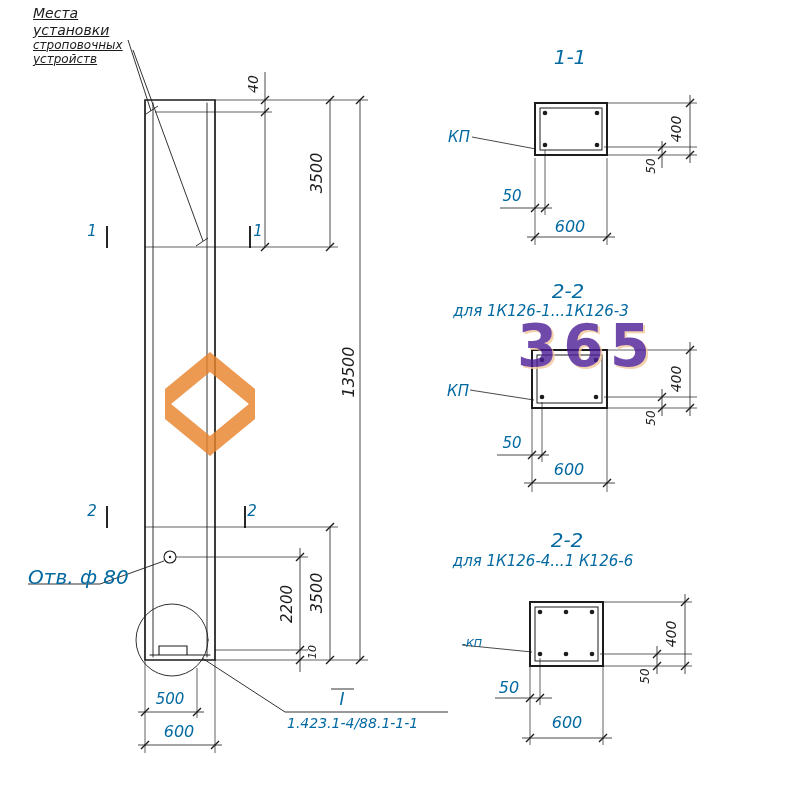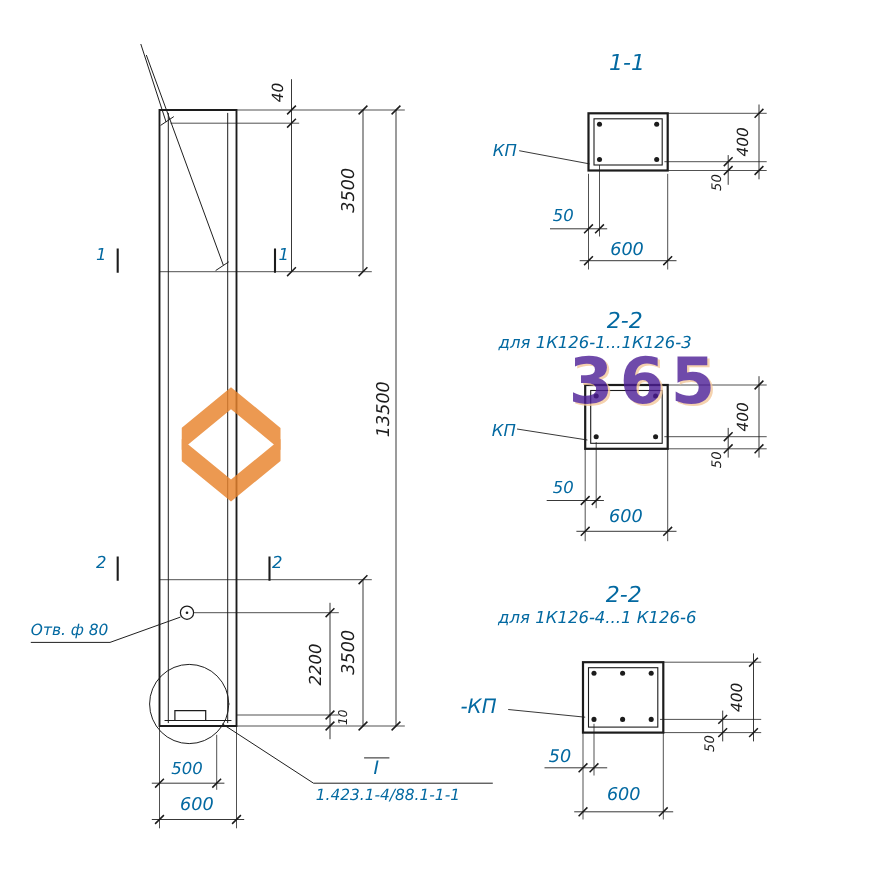--- a/index.html
+++ b/index.html
@@ -119,55 +119,61 @@
   </svg>
 
   <div class="wm">
     <svg width="100" height="124" style="position:absolute;left:0;top:26px;opacity:.82">
       <polygon points="0,45 45,8 90,45 90,65 45,28 0,65" fill="#e8832c"></polygon>
       <polygon points="0,55 45,92 90,55 90,75 45,112 0,75" fill="#e8832c"></polygon>
     </svg>
     <div class="wm-num">365</div>
   </div>
 
+  <div class="note" style="font-size:13px">
+    <div style="font-size:14px">Места</div>
+    <div style="font-size:14px">установки</div>
+    <div style="font-size:12px">строповочных</div>
+    <div style="font-size:12px">устройств</div>
+  </div>
 
   <div class="vlab" style="left:253px;top:84px;font-size:14px">40</div>
   <div class="vlab" style="left:316px;top:173px;font-size:16px">3500</div>
   <div class="vlab" style="left:348px;top:372px;font-size:16px">13500</div>
   <div class="vlab" style="left:316px;top:593px;font-size:16px">3500</div>
   <div class="vlab" style="left:287px;top:604px;font-size:15px">2200</div>
   <div class="vlab" style="left:312px;top:652px;font-size:11px">10</div>
   <div class="lab c" style="left:170px;top:699px;font-size:15px">500</div>
   <div class="lab c" style="left:179px;top:731px;font-size:16px">600</div>
 
   <div class="lab c" style="left:92px;top:231px;font-size:15px">1</div>
   <div class="lab c" style="left:258px;top:231px;font-size:15px">1</div>
   <div class="lab c" style="left:92px;top:511px;font-size:15px">2</div>
   <div class="lab c" style="left:252px;top:511px;font-size:15px">2</div>
 
-  <div class="lab" style="left:28px;top:565px;font-size:14px">Отв. ф 80</div>
+  <div class="lab" style="left:28px;top:565px;font-size:20px">Отв. ф 80</div>
   <div class="lab c" style="left:342px;top:699px;font-size:17px">I</div>
   <div class="lab" style="left:287px;top:715px;font-size:14px">1.423.1-4/88.1-1-1</div>
 
   <div class="lab c" style="left:570px;top:57px;font-size:20px">1-1</div>
   <div class="lab c" style="left:459px;top:137px;font-size:15px">КП</div>
   <div class="vlab" style="left:676px;top:129px;font-size:14px">400</div>
   <div class="vlab" style="left:651px;top:166px;font-size:12px">50</div>
   <div class="lab c" style="left:512px;top:196px;font-size:15px">50</div>
   <div class="lab c" style="left:570px;top:226px;font-size:16px">600</div>
 
   <div class="lab c" style="left:568px;top:291px;font-size:20px">2-2</div>
   <div class="lab c" style="left:541px;top:311px;font-size:15px">для 1К126-1...1К126-3</div>
   <div class="lab c" style="left:458px;top:391px;font-size:15px">КП</div>
   <div class="vlab" style="left:676px;top:379px;font-size:14px">400</div>
   <div class="vlab" style="left:651px;top:418px;font-size:12px">50</div>
   <div class="lab c" style="left:512px;top:443px;font-size:15px">50</div>
   <div class="lab c" style="left:569px;top:469px;font-size:16px">600</div>
 
   <div class="lab c" style="left:567px;top:540px;font-size:20px">2-2</div>
   <div class="lab c" style="left:543px;top:561px;font-size:15px">для 1К126-4...1 К126-6</div>
-  <div class="lab c" style="left:435px;top:643px;font-size:18px">-КП</div>
+  <div class="lab c" style="left:472px;top:643px;font-size:11px">-КП</div>
   <div class="vlab" style="left:671px;top:634px;font-size:14px">400</div>
   <div class="vlab" style="left:645px;top:676px;font-size:12px">50</div>
   <div class="lab c" style="left:509px;top:687px;font-size:16px">50</div>
   <div class="lab c" style="left:567px;top:722px;font-size:16px">600</div>
 
 </div>
 
 </body></html>

